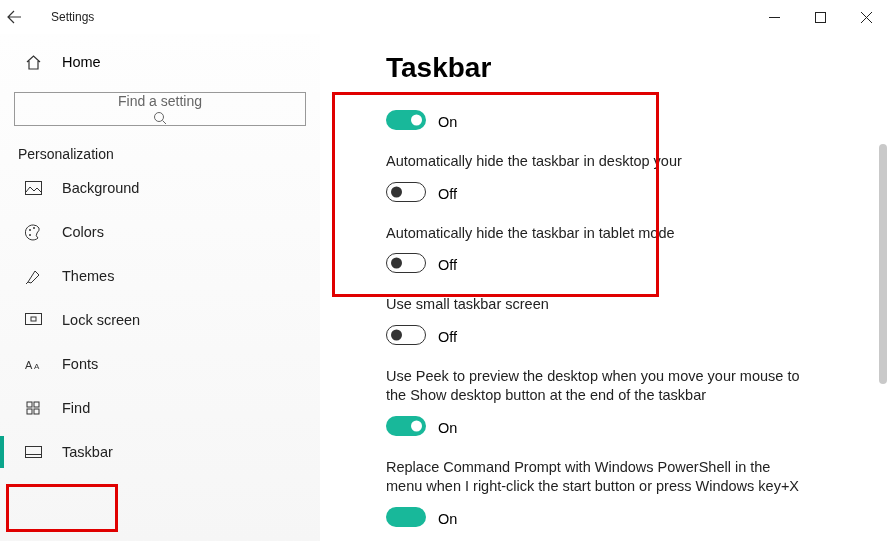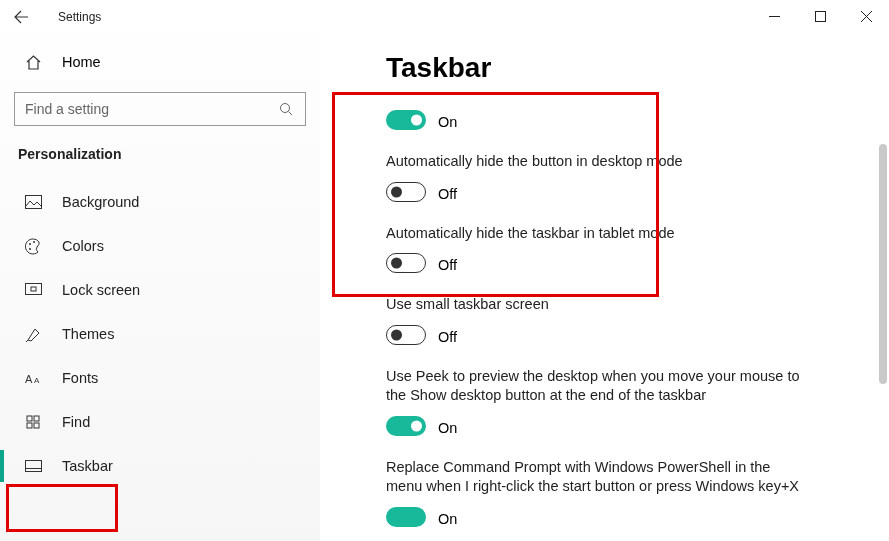--- a/index.html
+++ b/index.html
@@ -1,27 +1,27 @@
 <!DOCTYPE html>
 <html><head>
 <meta charset="utf-8">
 <style>
   * { box-sizing: border-box; margin: 0; padding: 0; font-family: "Segoe UI", sans-serif; }
   body { width: 889px; height: 541px; background: #fff; overflow: hidden; position: relative; }
-  .titlebar { height: 34px; display: flex; justify-content: space-between; padding-left: 12px; gap: 28px; }
+  .titlebar { height: 34px; display: flex; align-items: center; justify-content: space-between; padding-left: 5px; gap: 28px; }
   .titlebar-left { display: flex; align-items: center; gap: 28px; }
   .back-btn { width: 18px; height: 18px; display:flex; align-items:center; justify-content:center; cursor:pointer; }
   .app-title { font-size: 12px; color: #222; }
   .win-controls { display: flex; }
   .win-btn { width: 46px; height: 32px; display: flex; align-items: center; justify-content: center; cursor:pointer; }
   .layout { display: flex; height: calc(541px - 34px); gap: 38px; }
   .sidebar { width: 320px; padding: 8px 14px 0 14px; background: linear-gradient(#fefefe,#f6f6f6); }
   .home-row { display:flex; align-items:center; gap: 20px; height: 40px; padding-left: 10px; font-size: 14.5px; cursor:pointer; }
-  .search-box { margin: 10px 0 20px 0; height: 34px; border: 1px solid #999; display:flex; align-items:center; justify-content:space-between; padding: 0 10px; color:#666; font-size:14px; }
-  .section-label { font-size: 14px; font-weight: 700; color:#222; margin-bottom: 18px; padding-left: 4px; }
+  .search-box { margin: 10px 0 20px 0; height: 34px; border: 1px solid #999; display:flex; align-items:center; justify-content:space-between; padding: 0 10px; color:#666; font-size:14px;flex-direction:column; }
+  .section-label { font-size: 14px; font-weight: 400; color:#222; margin-bottom: 4px; padding-left: 4px; }
   .nav-item { display:flex; align-items:center; gap: 20px; height: 44px; padding-left: 10px; font-size: 14.5px; color:#222; cursor:pointer; position:relative; }
   .nav-item.selected::before { content:""; position:absolute; left:-14px; top:6px; bottom:6px; width:4px; background:#0aa58b; }
   .icon { width: 18px; height:18px; display:flex; align-items:center; justify-content:center; flex-shrink:0; }
   .content { flex:1; padding: 18px 40px 0 28px; position:relative; overflow:hidden; }
   .page-title { font-size: 28px; font-weight: 600; margin-bottom: 26px; }
   .setting { margin-bottom: 22px; }
   .setting-label { font-size: 14.5px; color:#222; margin-bottom: 10px; max-width: 420px; line-height: 1.35; }
   .toggle-row { display:flex; align-items:flex-end; gap: 12px; }
   .toggle { width: 40px; height: 20px; border-radius: 10px; position:relative; cursor:pointer; }
   .toggle.on { background:#18b89a; }
@@ -102,34 +102,34 @@
             <path d="M8.5 1 A7.5 7.5 0 1 0 13 14 Q10 12 12 9 Q15 6 14 4 A7 7 0 0 0 8.5 1" stroke="#333" fill="none"></path>
             <circle cx="5" cy="6" r="1" fill="#333"></circle>
             <circle cx="9" cy="4" r="1" fill="#333"></circle>
             <circle cx="5" cy="11" r="1" fill="#333"></circle>
           </svg>
         </span>
       <span>Colors</span>
     </div>
     <div class="nav-item">
       <span class="icon">
+          <svg width="17" height="17" viewBox="0 0 17 17">
+            <path d="M3 14 L10 3 L14 7 L6 15 Z M3 14 L1 16" stroke="#333" fill="none"></path>
+          </svg>
+        </span>
+      <span>Themes</span>
+    </div>
+    <div class="nav-item">
+      <span class="icon">
           <svg width="17" height="14" viewBox="0 0 17 14">
             <rect x="0.5" y="0.5" width="16" height="11" stroke="#333" fill="none"></rect>
             <rect x="6" y="4" width="5" height="4" stroke="#333" fill="none"></rect>
           </svg>
         </span>
       <span>Lock screen</span>
-    </div>
-    <div class="nav-item">
-      <span class="icon">
-          <svg width="17" height="17" viewBox="0 0 17 17">
-            <path d="M3 14 L10 3 L14 7 L6 15 Z M3 14 L1 16" stroke="#333" fill="none"></path>
-          </svg>
-        </span>
-      <span>Themes</span>
     </div>
     <div class="nav-item">
       <span class="icon">
           <svg width="17" height="14" viewBox="0 0 17 14">
             <text x="0" y="12" font-size="11" font-family="serif" fill="#333">A</text>
             <text x="9" y="12" font-size="8" font-family="serif" fill="#333">A</text>
           </svg>
         </span>
       <span>Fonts</span>
     </div>
@@ -161,21 +161,21 @@
     <div class="setting">
       <div class="toggle-row">
         <div class="toggle on">
             <div class="knob"></div>
           </div>
         <span class="toggle-text">On</span>
       </div>
     </div>
 
     <div class="setting">
-      <div class="setting-label">Automatically hide the button in desktop mode</div>
+      <div class="setting-label">Automatically hide the taskbar in desktop your</div>
       <div class="toggle-row">
         <div class="toggle off">
             <div class="knob"></div>
           </div>
         <span class="toggle-text">Off</span>
       </div>
     </div>
 
     <div class="setting">
       <div class="setting-label">Automatically hide the taskbar in tablet mode</div>

